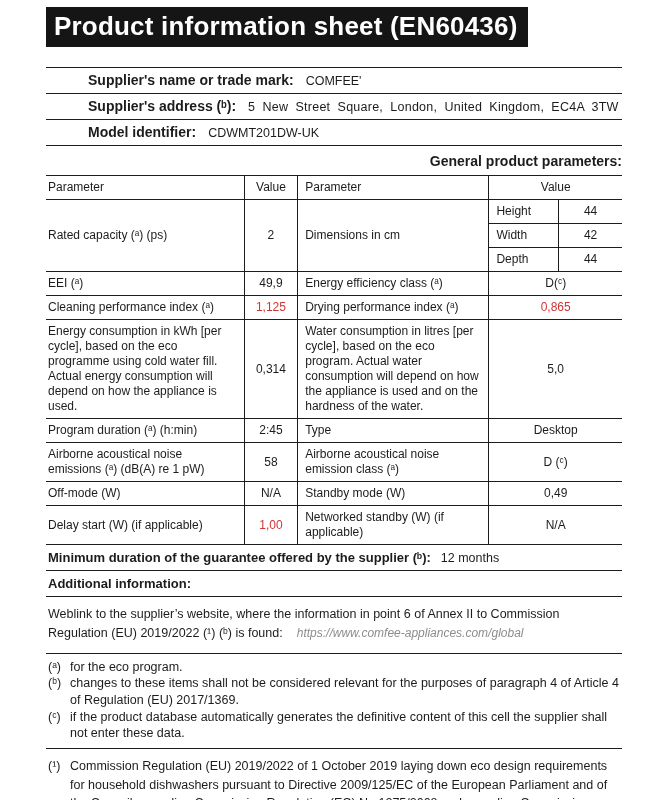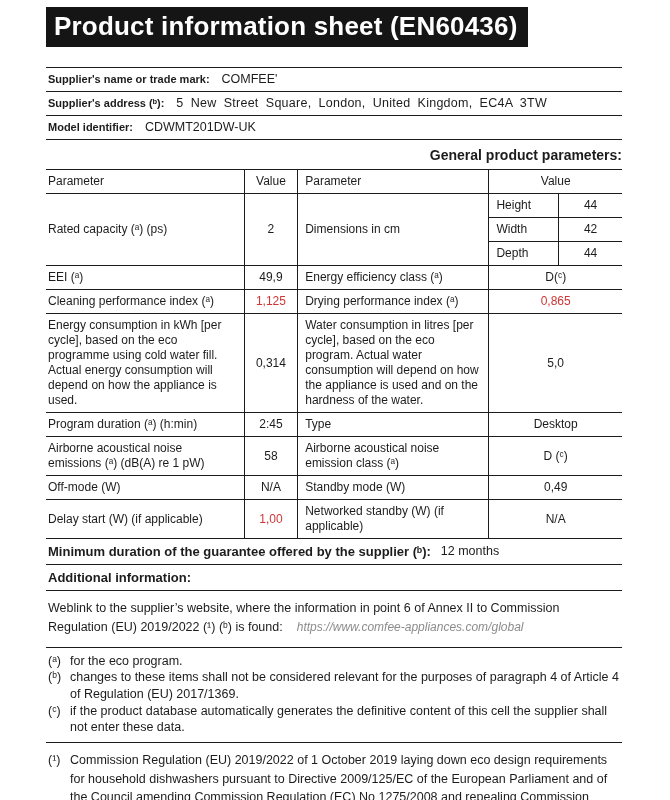--- a/index.html
+++ b/index.html
@@ -24,21 +24,21 @@
     padding:4px 10px 5px 8px;margin-bottom:20px;
   }
 
   
   .info-rows{border-top:1.5px solid var(--ink);}
   .info-row{
     display:flex;align-items:baseline;
     border-bottom:1.5px solid var(--ink);
     padding:4px 0 5px 2px;
   }
-  .info-label{font-size:11px;font-weight:bold;margin-right:12px;white-space:nowrap;}
+  .info-label{font-size:14px;font-weight:bold;margin-right:12px;white-space:nowrap;margin-left:40px;}
   .info-value{font-size:12.5px;}
   .spread{word-spacing:.28em;letter-spacing:.02em;}
 
   
   .section-heading{font-size:14px;font-weight:bold;margin:7px 0 6px 14px;text-align:right;}
 
   
   table.params{
     width:100%;border-collapse:collapse;
     border-top:1px solid var(--ink);
@@ -49,21 +49,21 @@
     border-left:1px solid var(--ink);
     padding:4px 7px;vertical-align:middle;
   }
   table.params td.c1{border-left:none;padding-left:2px;}
   td.val{text-align:center;}
   td.dim-label{padding-left:10px;margin-top:9px;}
   .red{color:var(--red);}
 
   
   .wide-row{
-    display:flex;align-items:flex-start;
+    display:flex;align-items:center;
     border-bottom:1.5px solid var(--ink);
     padding:5px 0 5px 2px;
   }
   .wide-label{font-size:13px;font-weight:bold;margin-right:10px;}
   .wide-value{font-size:12.5px;}
 
   
   .weblink{
     border-bottom:1.5px solid var(--ink);
     padding:8px 0 9px 2px;

